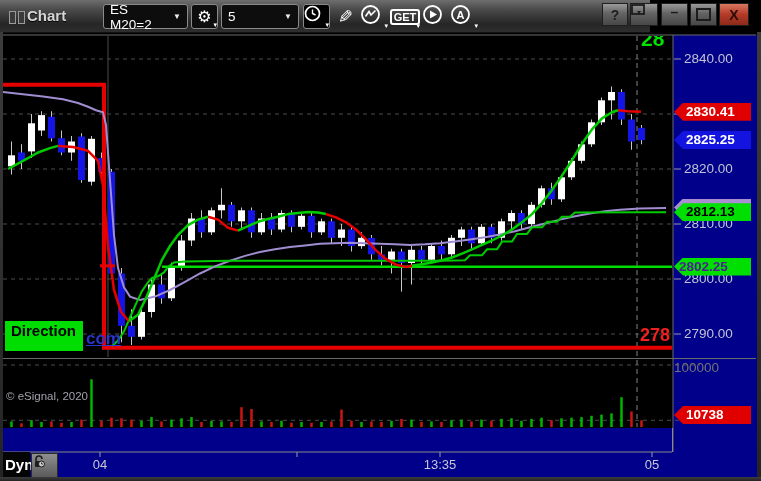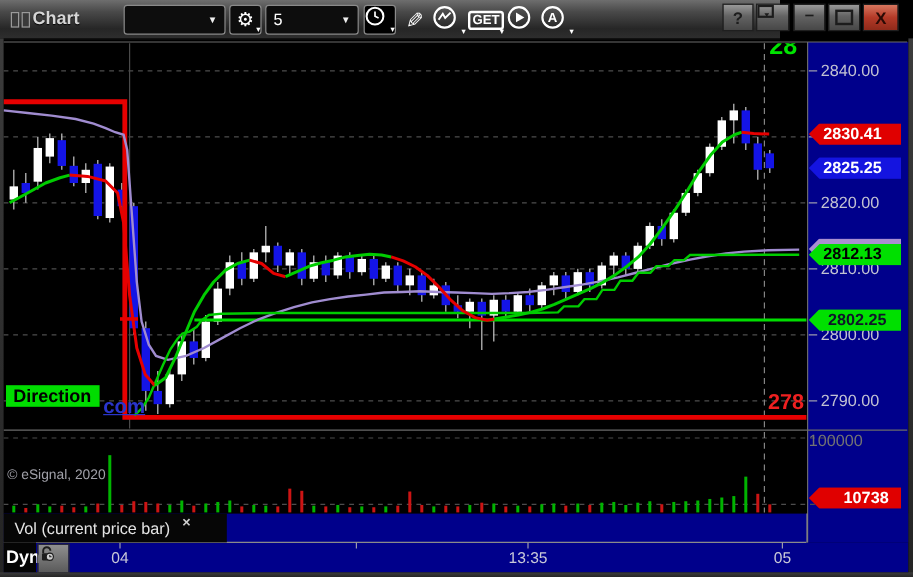--- a/index.html
+++ b/index.html
@@ -36,21 +36,21 @@
   #lock-btn{left:31px;top:453px;width:25px;height:23px;border:1px solid #2a2a2a;
     background:linear-gradient(#8f8f8f,#5a5a5a);display:flex;align-items:center;justify-content:center;}
   #bottom-border{left:0;top:477px;width:761px;height:4px;}
   #left-border{left:0;top:32px;width:3px;height:449px;}
   #right-border{left:757px;top:32px;width:4px;height:449px;}
   
   #chart-title{left:8px;top:39px;color:#f0f0f0;font-size:10.5px;letter-spacing:0.2px;}
   #clip28{left:641px;top:36px;height:15px;overflow:hidden;}
   #clip28 span{display:block;margin-top:-9px;color:#00e400;font-size:21px;font-weight:bold;}
   #direction{left:5px;top:321px;background:#00dd00;color:#000;font-weight:bold;
-    font-size:15px;padding:1px 7px 0 6px;}
+    font-size:15px;padding:1px 7px 12px 6px;}
   #watermark{left:86px;top:329px;color:#2a35cc;font-weight:bold;font-size:17px;text-decoration:underline;}
   #copyright{left:6px;top:342px;color:#a0a0a8;font-size:11.5px;margin-top:48px;}
   #red278{left:640px;top:325px;color:#ee2020;font-size:18px;font-weight:bold;width:33px;overflow:hidden;}
   svg{position:absolute;left:0;top:0;}
   #overlay{position:absolute;left:0;top:0;width:761px;height:481px;pointer-events:none;}
 </style>
 </head>
 <body>
 
 <div id="app">
@@ -297,57 +297,54 @@
       <div style="position:absolute;left:684px;top:106px;color:#c2c2d2;font-size:13.5px;">2830.00</div>
       <div style="position:absolute;left:684px;top:161px;color:#c2c2d2;font-size:13.5px;">2820.00</div>
       <div style="position:absolute;left:684px;top:216px;color:#c2c2d2;font-size:13.5px;">2810.00</div>
       <div style="position:absolute;left:684px;top:271px;color:#c2c2d2;font-size:13.5px;">2800.00</div>
       <div style="position:absolute;left:684px;top:326px;color:#c2c2d2;font-size:13.5px;">2790.00</div>
       <div style="position:absolute;left:674px;top:360px;color:#737373;font-size:13.5px;">100000</div>
       <div style="position:absolute;left:674px;width:77px;height:18px;box-sizing:border-box;padding-left:12px;font-size:13.5px;font-weight:bold;line-height:18px;clip-path:polygon(0 50%,9px 0,100% 0,100% 100%,9px 100%);top:198.5px;background:#a98fd0;color:#000000;"></div>
       <div style="position:absolute;left:674px;width:77px;height:18px;box-sizing:border-box;padding-left:12px;font-size:13.5px;font-weight:bold;line-height:18px;clip-path:polygon(0 50%,9px 0,100% 0,100% 100%,9px 100%);top:102.7px;background:#e00000;color:#ffffff;">2830.41</div>
       <div style="position:absolute;left:674px;width:77px;height:18px;box-sizing:border-box;padding-left:12px;font-size:13.5px;font-weight:bold;line-height:18px;clip-path:polygon(0 50%,9px 0,100% 0,100% 100%,9px 100%);top:131.1px;background:#1414e0;color:#ffffff;">2825.25</div>
       <div style="position:absolute;left:674px;width:77px;height:18px;box-sizing:border-box;padding-left:12px;font-size:13.5px;font-weight:bold;line-height:18px;clip-path:polygon(0 50%,9px 0,100% 0,100% 100%,9px 100%);top:203.3px;background:#00e000;color:#000000;">2812.13</div>
-      <div style="position:absolute;left:674px;width:77px;height:18px;box-sizing:border-box;padding-left:16px;font-size:13.5px;font-weight:bold;line-height:18px;clip-path:polygon(0 50%,9px 0,100% 0,100% 100%,9px 100%);top:257.6px;background:#00e000;color:#0f172a;">2802.25</div>
-      <div style="position:absolute;left:674px;width:77px;height:18px;box-sizing:border-box;padding-left:29px;font-size:13.5px;font-weight:bold;line-height:18px;clip-path:polygon(0 50%,9px 0,100% 0,100% 100%,9px 100%);top:406px;background:#e00000;color:#ffffff;">10738</div>
+      <div style="position:absolute;left:674px;width:77px;height:18px;box-sizing:border-box;padding-left:5px;font-size:13.5px;font-weight:bold;line-height:18px;clip-path:polygon(0 50%,9px 0,100% 0,100% 100%,9px 100%);top:257.6px;background:#00e000;color:#4c1d95;">2802.25</div>
+      <div style="position:absolute;left:674px;width:77px;height:18px;box-sizing:border-box;padding-left:12px;font-size:13.5px;font-weight:bold;line-height:18px;clip-path:polygon(0 50%,9px 0,100% 0,100% 100%,9px 100%);top:406px;background:#e00000;color:#ffffff;">10738</div>
       <div style="position:absolute;top:457px;width:56px;text-align:center;color:#c8c8d8;font-size:13px;left:72px;">04</div>
       <div style="position:absolute;top:457px;width:56px;text-align:center;color:#c8c8d8;font-size:13px;left:269px;margin-top:28px;">11:35</div>
       <div style="position:absolute;top:457px;width:56px;text-align:center;color:#c8c8d8;font-size:13px;left:412px;">13:35</div>
       <div style="position:absolute;top:457px;width:56px;text-align:center;color:#c8c8d8;font-size:13px;left:624px;">05</div>
     </div>
 
   <div class="abs" id="clip28">
       <span>28</span>
     </div>
   <div class="abs" id="watermark">com</div>
   <div class="abs" id="direction">Direction</div>
   <div class="abs" id="copyright">© eSignal, 2020</div>
   <div class="abs" id="red278">278</div>
 
-  <div class="abs" id="vol-tab">
-    <span>Vol (current price bar)</span>
-    <span class="x">×</span>
-  </div>
   <div class="abs" id="dyn-box">Dyn</div>
   <div class="abs" id="lock-btn">
     <svg width="15" height="15" viewBox="0 0 15 15">
       <path d="M4 7 V5 a3 3 0 0 1 6 0" fill="none" stroke="#1d1d1d" stroke-width="1.6"></path>
       <rect x="3" y="7" width="9" height="6" rx="1" fill="#1d1d1d"></rect>
       <circle cx="9.5" cy="10" r="3" fill="#cfcfcf" stroke="#1d1d1d"></circle>
       <path d="M9.5 8.5 V10 H11" stroke="#1d1d1d" fill="none" stroke-width="0.9"></path>
     </svg>
   </div>
 
   <div class="abs" id="titlebar">
     <span class="abs" style="left:9px;top:10px;">
       <span class="winbox"></span><span class="winbox"></span>
     </span>
     <span class="abs" id="apptitle">Chart</span>
 
     <div class="abs combo" style="left:103px;top:4px;width:85px;">
+      <span>ES M20=2</span>
       <span class="arr">▼</span>
     </div>
 
     <div class="abs tbtn" style="left:191px;top:4px;width:27px;">
       <span style="font-size:16px;">⚙</span>
       <span class="tinyarr">▾</span>
     </div>
 
     <div class="abs combo" style="left:221px;top:4px;width:78px;">
       <span>5</span>

